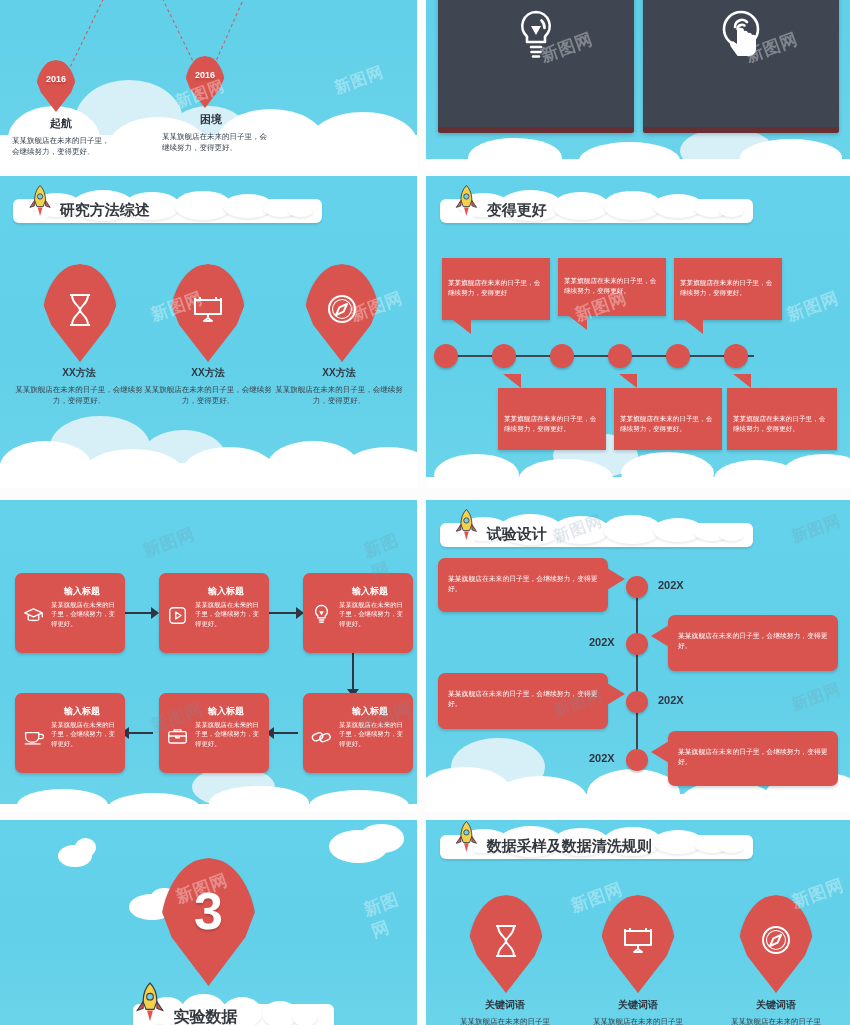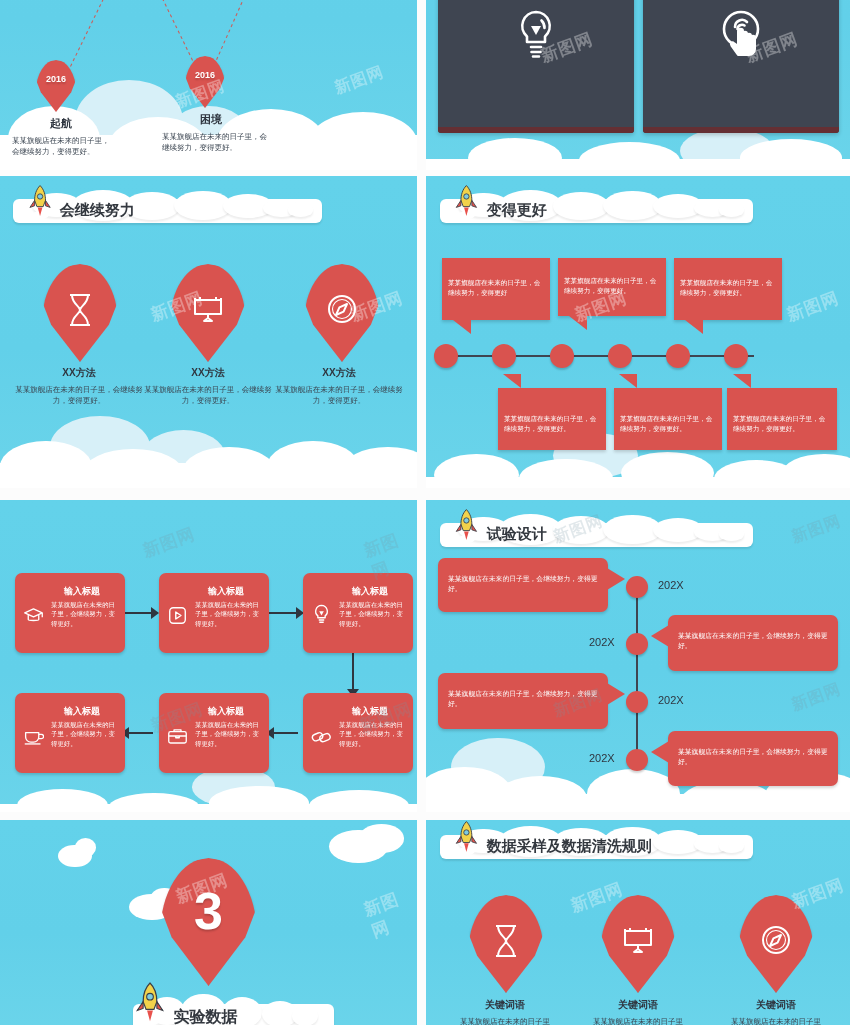--- a/index.html
+++ b/index.html
@@ -50,21 +50,21 @@
     border-style:solid;border-color:#d9534f transparent transparent transparent;}
   .speech-up:after{content:"";position:absolute;left:5%;top:-14px;border-width:0 18px 14px 0;
     border-style:solid;border-color:transparent #d9534f transparent transparent;}
   .speech-r:after{content:"";position:absolute;right:-17px;top:18%;border-width:11px 0 11px 18px;
     border-style:solid;border-color:transparent transparent transparent #d9534f;}
   .speech-l:after{content:"";position:absolute;left:-17px;top:18%;border-width:11px 18px 11px 0;
     border-style:solid;border-color:transparent #d9534f transparent transparent;}
 
   .dot{position:absolute;border-radius:50%;background:#d9534f;box-shadow:0 2px 2px rgba(0,0,0,.18);}
   .rail{position:absolute;background:#3f4551;}
-  .yr{position:absolute;color:#2f3640;font-weight:400;}
+  .yr{position:absolute;color:#2f3640;font-weight:700;}
 
   .cap{position:absolute;text-align:center;color:#2f3640;}
   .cap .ct{font-weight:700;}
   .cap .cd{color:#3a4450;line-height:1.5;margin-top:.5em;}
 
   .arr{position:absolute;background:#2f3640;}
   .arrh{position:absolute;width:0;height:0;border-style:solid;}
 
   .wm{position:absolute;color:rgba(255,255,255,.34);font-weight:700;
     transform:rotate(-20deg);letter-spacing:1px;pointer-events:none;
@@ -179,21 +179,21 @@
     <div class="bub" style="left:89%;top:34%;width:8%;height:34%;"></div>
     <span class="rocket">
       <svg viewBox="0 0 34 46">
         <ellipse cx="17" cy="40" rx="11" ry="5" fill="#fff"></ellipse>
         <path d="M17 2c5 5 7 12 7 19l-3 8h-8l-3-8c0-7 2-14 7-19z" fill="#f2d24b" stroke="#3a3f46" stroke-width="1.2"></path>
         <path d="M10 21 4 30l6-2zM24 21l6 9-6-2z" fill="#e8514b" stroke="#3a3f46" stroke-width="1.1"></path>
         <circle cx="17" cy="16" r="3.4" fill="#7ecbe0" stroke="#3a3f46" stroke-width="1.1"></circle>
         <path d="M14 30h6l-3 11z" fill="#e8514b"></path>
       </svg>
     </span>
-    <div class="ttl" style="font-size:15px;">会继续努力</div>
+    <div class="ttl" style="font-size:15px;">研究方法综述</div>
   </div>
 
   <div class="pin" style="left:42px;top:88px;width:76px;height:98px;">
     <div class="body"></div>
     <div class="ico">
       <svg width="28" height="34" viewBox="0 0 28 34" fill="none" stroke="#fff" stroke-width="2" stroke-linejoin="round">
         <path d="M4 2h20M4 32h20"></path>
         <path d="M6 2c0 9 8 11 8 15 0-4 8-6 8-15zM6 32c0-9 8-11 8-15 0 4 8 6 8 15z"></path>
       </svg>
     </div>

